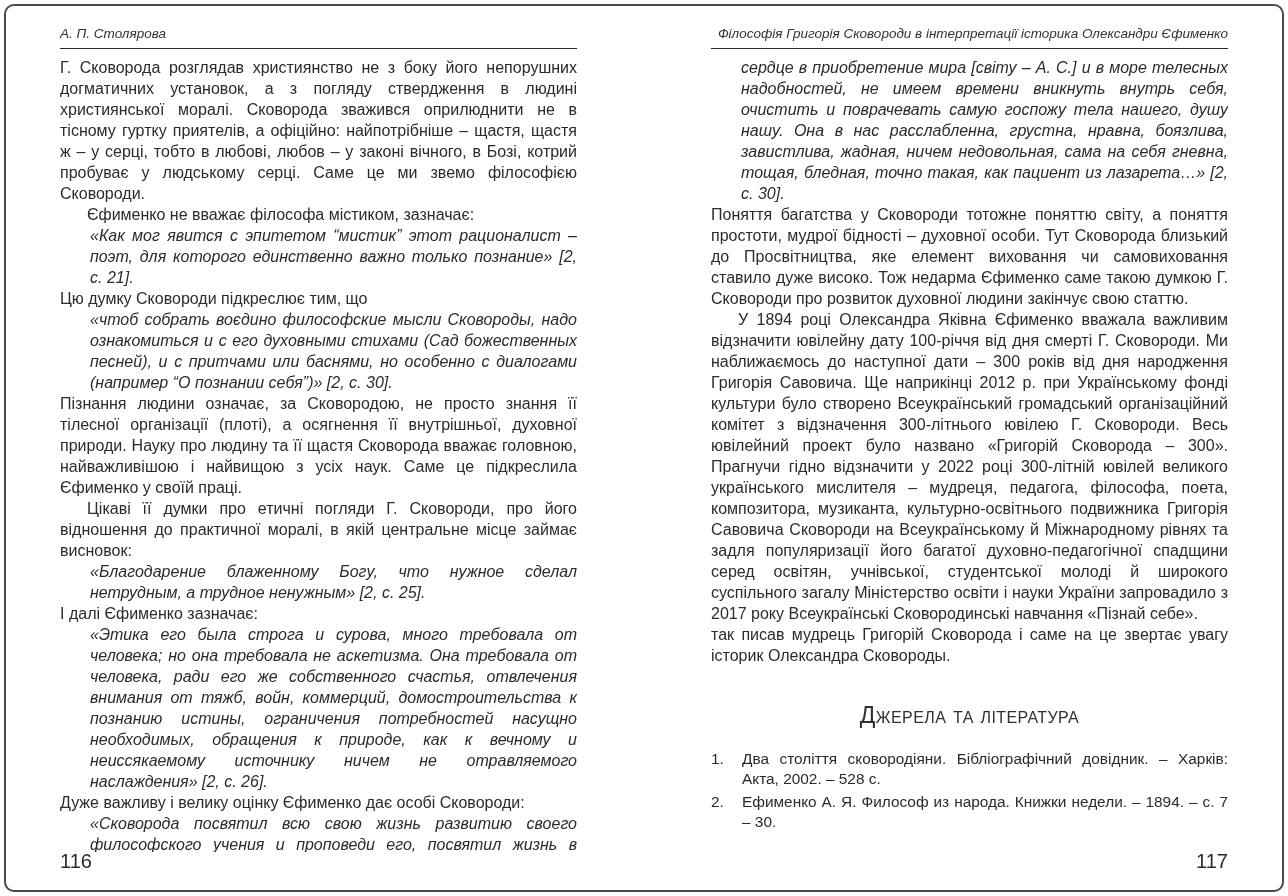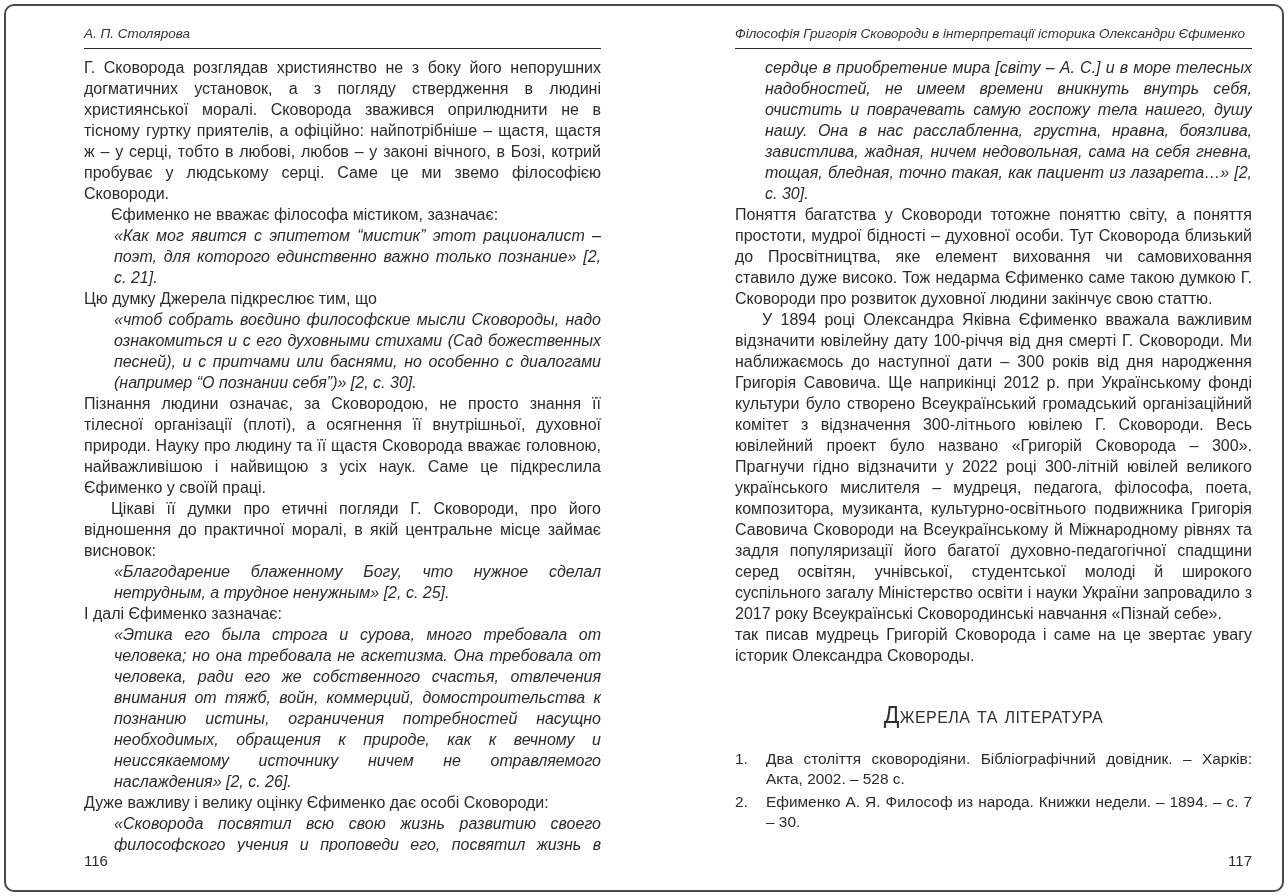--- a/index.html
+++ b/index.html
@@ -16,39 +16,38 @@
     border: 2px solid #4a4a4a;
     border-radius: 10px;
     background: #ffffff;
   }
   .spread {
     position: absolute;
     left: 60px; top: 26px;
     width: 1168px; height: 846px;
     display: flex;
     gap: 134px;
-    margin-left: 24px;
   }
   .page {
     width: 517px;
     height: 846px;
     display: flex;
     flex-direction: column;
   }
   .running-head {
     font-style: italic;
     font-size: 13.5px;
     line-height: 16px;
     color: #333;
     padding-bottom: 6px;
     border-bottom: 1.6px solid #2a2a2a;
     margin-bottom: 8px;
     white-space: nowrap;
   }
-  .running-head.right { text-align: left; }
+  .running-head.right { text-align: right; }
   .page-body {
     flex: 1 1 auto;
     overflow: hidden;
     font-size: 16px;
     line-height: 21px;
     text-align: justify;
   }
   .para { text-align: justify; }
   .para.indent { text-indent: 27px; }
   .para.quote {
@@ -66,40 +65,40 @@
   }
   .ref-list { font-size: 15.4px; line-height: 19.6px; }
   .ref {
     display: flex;
     margin-bottom: 4px;
   }
   .ref-num { flex: 0 0 31px; }
   .ref-text { flex: 1 1 auto; text-align: justify; }
   .pagenum {
     margin-top: auto;
-    font-size: 15px;
+    font-size: 20px;
     line-height: 18px;
     padding-bottom: 2px;
   }
   .pagenum.right { text-align: right; }
 </style>
 </head>
 <body>
 
 <div class="scan-frame"></div>
 
 <div class="spread">
 
   <div class="page">
     <div class="running-head">А. П. Столярова</div>
     <div class="page-body">
       <p class="para">Г. Сковорода розглядав християнство не з боку його непорушних догматичних установок, а з погляду ствердження в людині християнської моралі. Сковорода зважився оприлюднити не в тісному гуртку приятелів, а офіційно: найпотрібніше – щастя, щастя ж – у серці, тобто в любові, любов – у законі вічного, в Бозі, котрий пробуває у людському серці. Саме це ми звемо філософією Сковороди.</p>
       <p class="para indent">Єфименко не вважає філософа містиком, зазначає:</p>
       <p class="para quote">«Как мог явится с эпитетом “мистик” этот рационалист – поэт, для которого единственно важно только познание» [2, с. 21].</p>
-      <p class="para">Цю думку Джерела підкреслює тим, що</p>
+      <p class="para">Цю думку Сковороди підкреслює тим, що</p>
       <p class="para quote">«чтоб собрать воєдино философские мысли Сковороды, надо ознакомиться и с его духовными стихами (Сад божественных песней), и с притчами или баснями, но особенно с диалогами (например “О познании себя”)» [2, с. 30].</p>
       <p class="para">Пізнання людини означає, за Сковородою, не просто знання її тілесної організації (плоті), а осягнення її внутрішньої, духовної природи. Науку про людину та її щастя Сковорода вважає головною, найважливішою і найвищою з усіх наук. Саме це підкреслила Єфименко у своїй праці.</p>
       <p class="para indent">Цікаві її думки про етичні погляди Г. Сковороди, про його відношення до практичної моралі, в якій центральне місце займає висновок:</p>
       <p class="para quote">«Благодарение блаженному Богу, что нужное сделал нетрудным, а трудное ненужным» [2, с. 25].</p>
       <p class="para">І далі Єфименко зазначає:</p>
       <p class="para quote">«Этика его была строга и сурова, много требовала от человека; но она требовала не аскетизма. Она требовала от человека, ради его же собственного счастья, отвлечения внимания от тяжб, войн, коммерций, домостроительства к познанию истины, ограничения потребностей насущно необходимых, обращения к природе, как к вечному и неиссякаемому источнику ничем не отравляемого наслаждения» [2, с. 26].</p>
       <p class="para">Дуже важливу і велику оцінку Єфименко дає особі Сковороди:</p>
       <p class="para quote">«Сковорода посвятил всю свою жизнь развитию своего философского учения и проповеди его, посвятил жизнь в полном смысле этого слова: ни одной стороны в его существовании не было такой, которую можно было бы считать его личною, не связанной с тем, что он считал своей миссией. В этом смысле это фигура редчайшей цельности. Жизнь в постоянном духовном углублении и напряжении, при крайнем ограничении потребностей тела, придала Сковороде особые черты необычности и исключительности» [2, с. 28].</p>
 
     </div>

